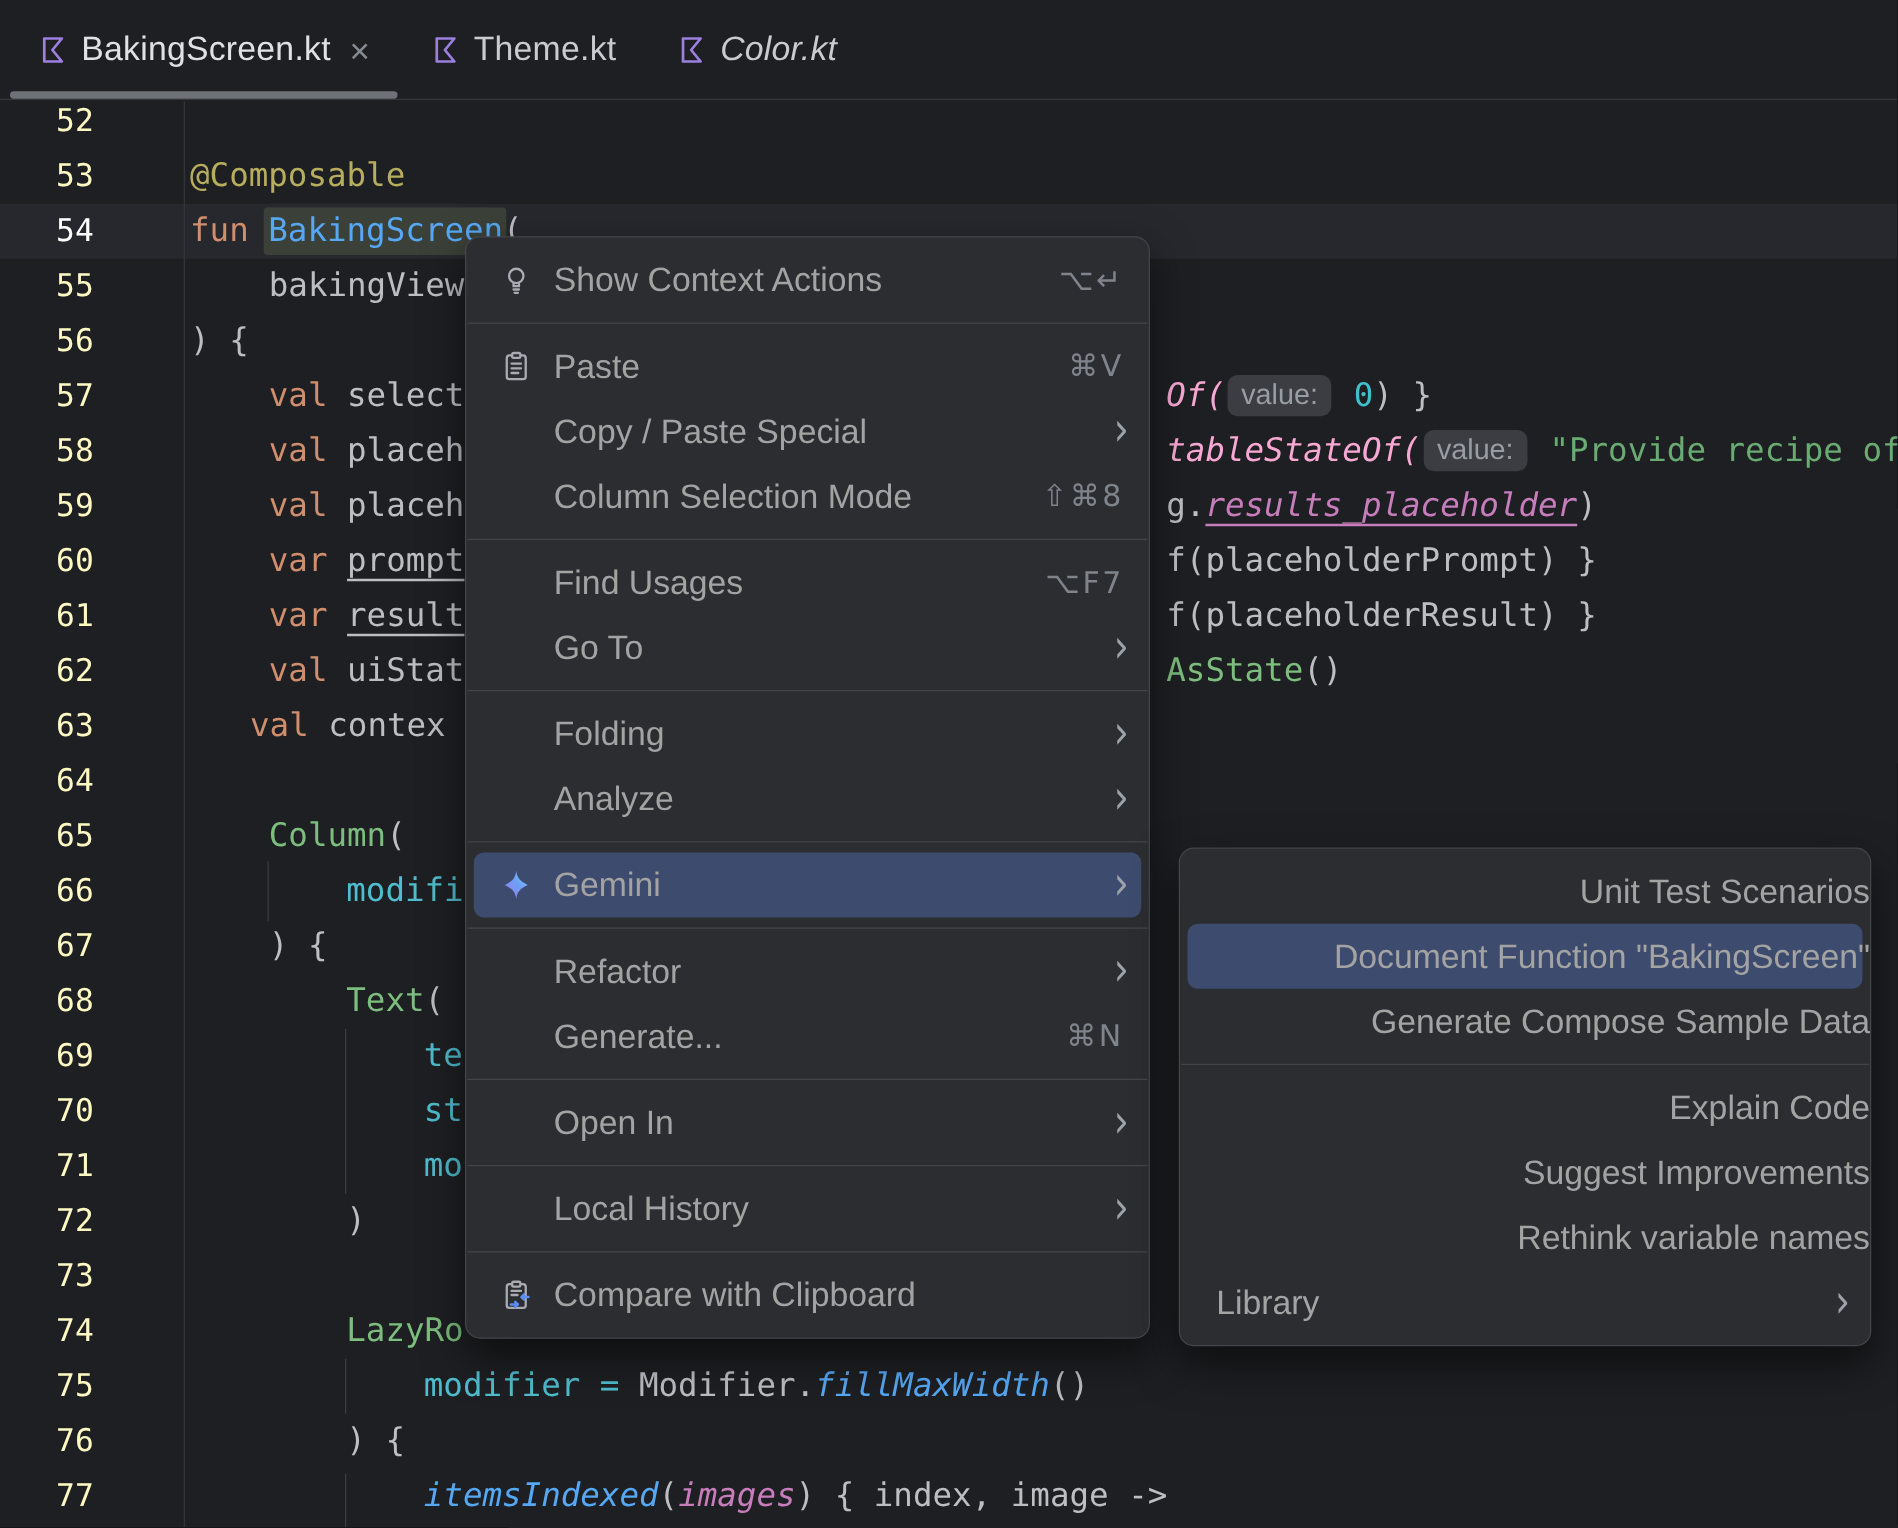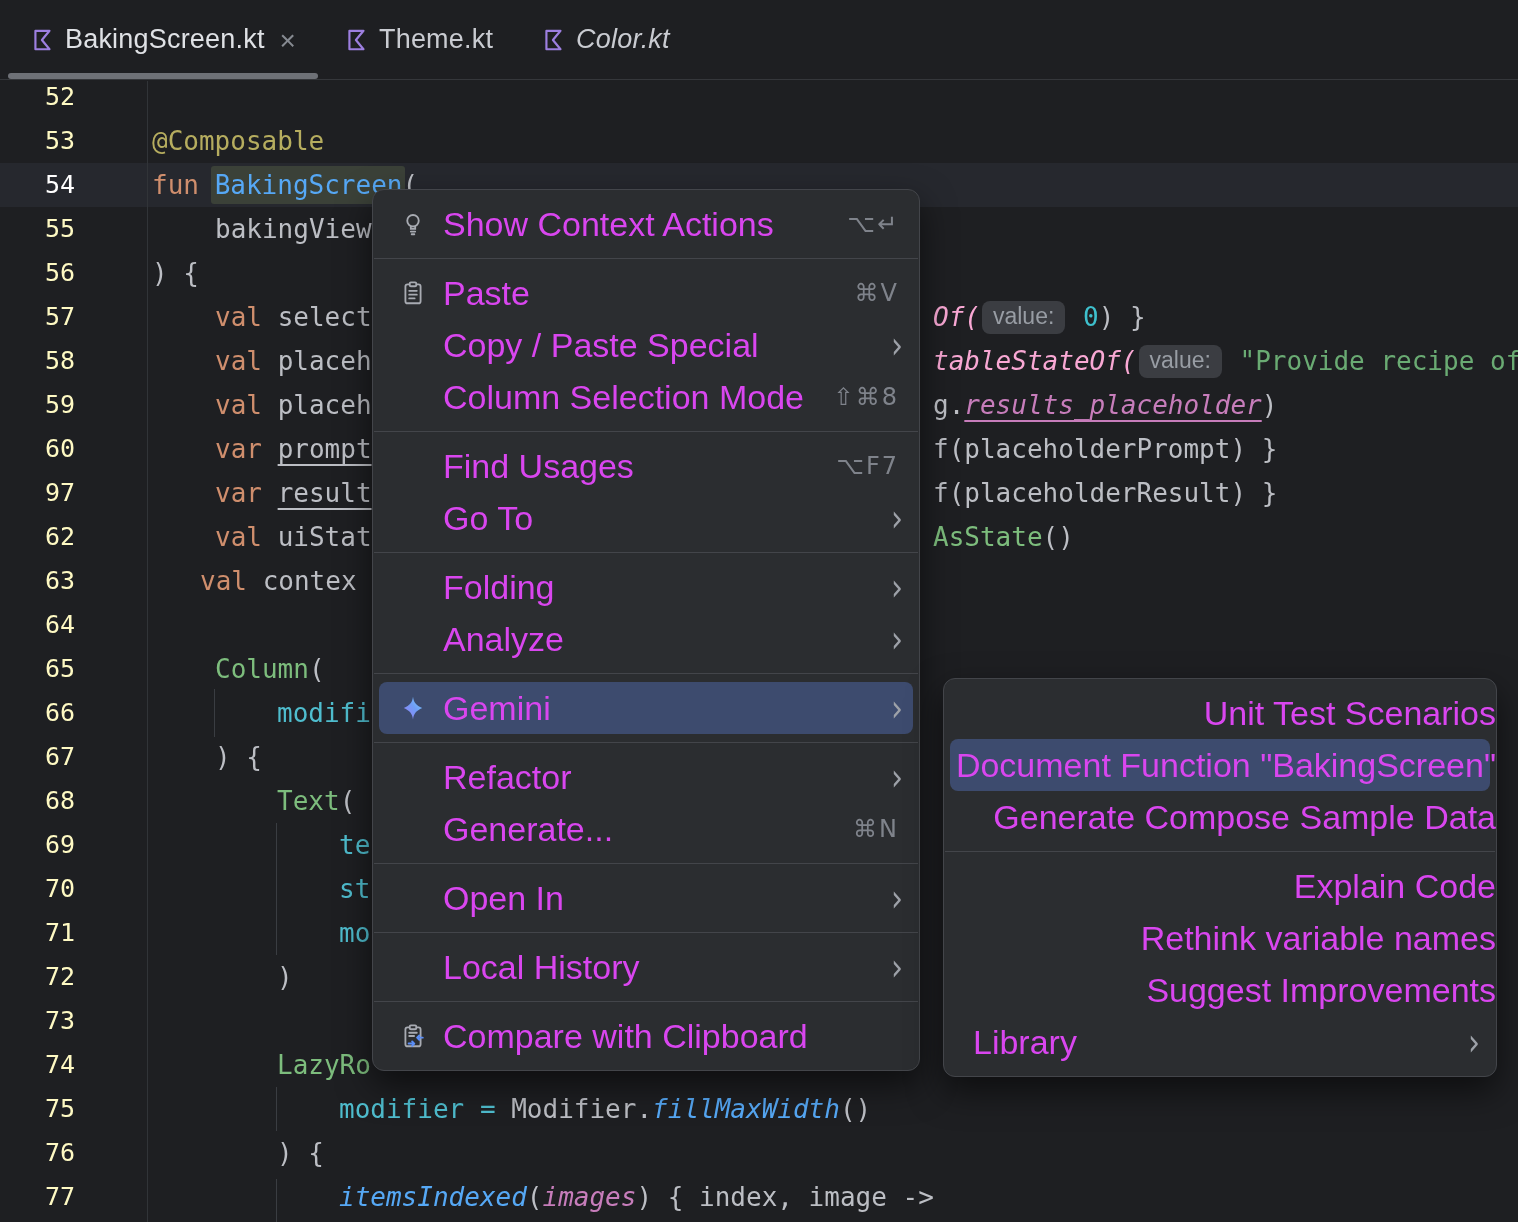--- a/index.html
+++ b/index.html
@@ -40,21 +40,21 @@
   .pill{display:inline-block;background:#3b3d42;color:#989da4;border-radius:8px;
         padding:0 11px 3px;font-family:"Liberation Sans",sans-serif;font-size:23px;
         line-height:30px;vertical-align:2px;margin:0 2px;}
 
   
   .menu{position:absolute;background:#2b2d30;border:1px solid #43454a;border-radius:12px;
         box-shadow:0 14px 34px rgba(0,0,0,.55);padding:8px 0;box-sizing:border-box;z-index:10;}
   .mi{position:relative;height:52px;display:flex;align-items:center;z-index:0;}
   .mi .ic{width:26px;height:26px;margin:0 17px 0 27px;flex:0 0 auto;}
   .menu.noicons .mi{padding-left:29px;justify-content:flex-end;}
-  .mi .mlabel{font-size:34px;color:#d946ef;white-space:pre;}
+  .mi .mlabel{font-size:27px;color:#a3a3a3;white-space:pre;}
   .mi .shortcut{margin-left:auto;margin-right:20px;font-family:"DejaVu Sans",sans-serif;
                 font-size:24px;color:#7f838b;letter-spacing:2px;}
   .mi .arrow{margin-left:auto;margin-right:16px;color:#9da1a8;font-size:30px;line-height:1;
              font-family:"DejaVu Sans",sans-serif;transform:scaleY(1.25);}
   .mi.sel::before{content:"";position:absolute;left:6px;right:6px;top:0;bottom:0;
                   background:#3d4b6e;border-radius:8px;z-index:-1;}
   .msep{height:1px;background:#43454a;margin:8px 1px;}
 </style>
 </head>
 <body>
@@ -90,21 +90,21 @@
     <div id="gutter">
         <div class="lnum" style="top: -6px;">52</div>
         <div class="lnum" style="top: 38px;">53</div>
         <div class="lnum cur" style="top: 82px;">54</div>
         <div class="lnum" style="top: 126px;">55</div>
         <div class="lnum" style="top: 170px;">56</div>
         <div class="lnum" style="top: 214px;">57</div>
         <div class="lnum" style="top: 258px;">58</div>
         <div class="lnum" style="top: 302px;">59</div>
         <div class="lnum" style="top: 346px;">60</div>
-        <div class="lnum" style="top: 390px;">97</div>
+        <div class="lnum" style="top: 390px;">61</div>
         <div class="lnum" style="top: 434px;">62</div>
         <div class="lnum" style="top: 478px;">63</div>
         <div class="lnum" style="top: 522px;">64</div>
         <div class="lnum" style="top: 566px;">65</div>
         <div class="lnum" style="top: 610px;">66</div>
         <div class="lnum" style="top: 654px;">67</div>
         <div class="lnum" style="top: 698px;">68</div>
         <div class="lnum" style="top: 742px;">69</div>
         <div class="lnum" style="top: 786px;">70</div>
         <div class="lnum" style="top: 830px;">71</div>
@@ -264,24 +264,24 @@
         <span class="mlabel">Document Function "BakingScreen"</span>
       </div>
       <div class="mi">
         <span class="mlabel">Generate Compose Sample Data</span>
       </div>
       <div class="msep"></div>
       <div class="mi">
         <span class="mlabel">Explain Code</span>
       </div>
       <div class="mi">
+        <span class="mlabel">Suggest Improvements</span>
+      </div>
+      <div class="mi">
         <span class="mlabel">Rethink variable names</span>
       </div>
       <div class="mi">
-        <span class="mlabel">Suggest Improvements</span>
-      </div>
-      <div class="mi">
         <span class="mlabel">Library</span>
         <span class="arrow">›</span>
       </div>
     </div>
 
 </div>
 
 </body></html>

